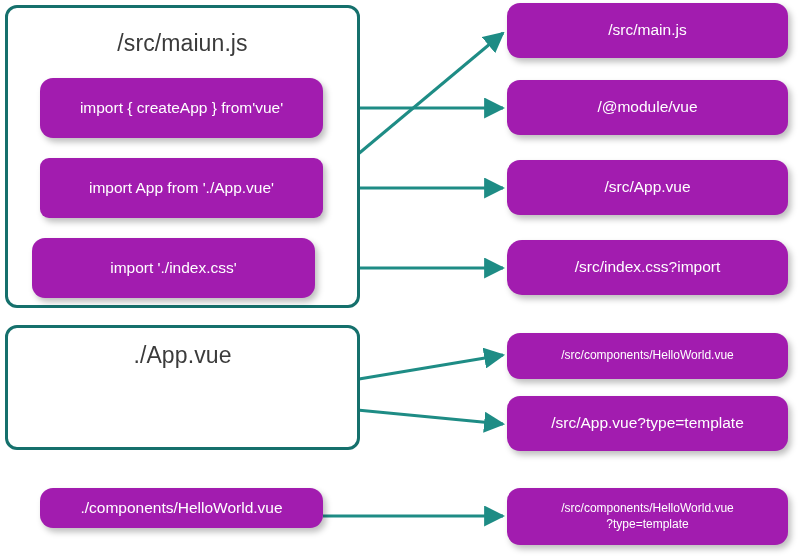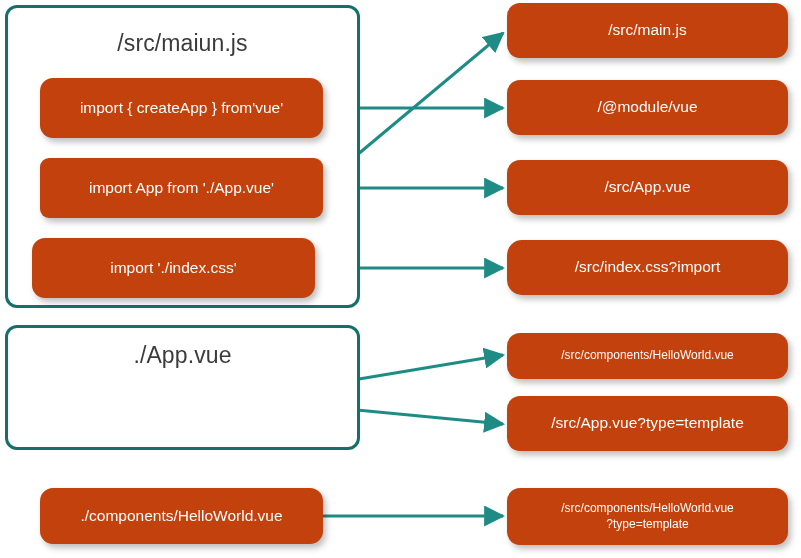--- a/index.html
+++ b/index.html
@@ -45,21 +45,21 @@
     color: #3b3b3b;
     font-size: 23px;
     font-family: "Liberation Sans", sans-serif;
     letter-spacing: 0.1px;
     white-space: nowrap;
   }
 
   
   .node {
     position: absolute;
-    background: #c2410c;
+    background: #a21caf;
     border-radius: 13px;
     color: #ffffff;
     display: flex;
     align-items: center;
     justify-content: center;
     text-align: center;
     font-size: 15.5px;
     line-height: 1.3;
     font-family: "Liberation Sans", sans-serif;
     box-shadow: 3px 4px 6px rgba(0,0,0,0.26);
@@ -119,21 +119,21 @@
 
   <div class="node" style="left:40px; top:158px; width:283px; height:60px;border-radius:9px;">import App from './App.vue'</div>
 
   <div class="node" style="left:32px; top:238px; width:283px; height:60px;">import './index.css'</div>
 
   <div class="group-box" style="left:5px; top:325px; width:355px; height:125px;">
     <div class="group-title" style="top:14px;">./App.vue</div>
   </div>
 
 
-  <div class="node" style="left:40px; top:488px; width:283px; height:56px;text-align:center;">./components/HelloWorld.vue</div>
+  <div class="node" style="left:40px; top:488px; width:283px; height:40px;text-align:center;">./components/HelloWorld.vue</div>
 
   <div class="node" style="left:507px; top:3px; width:281px; height:55px;">/src/main.js</div>
 
   <div class="node" style="left:507px; top:80px; width:281px; height:55px;">/@module/vue</div>
 
   <div class="node" style="left:507px; top:160px; width:281px; height:55px;">/src/App.vue</div>
 
   <div class="node" style="left:507px; top:240px; width:281px; height:55px;border-radius:15px;">/src/index.css?import</div>
 
   <div class="node wide-text" style="left:507px; top:333px; width:281px; height:46px;">/src/components/HelloWorld.vue</div>

